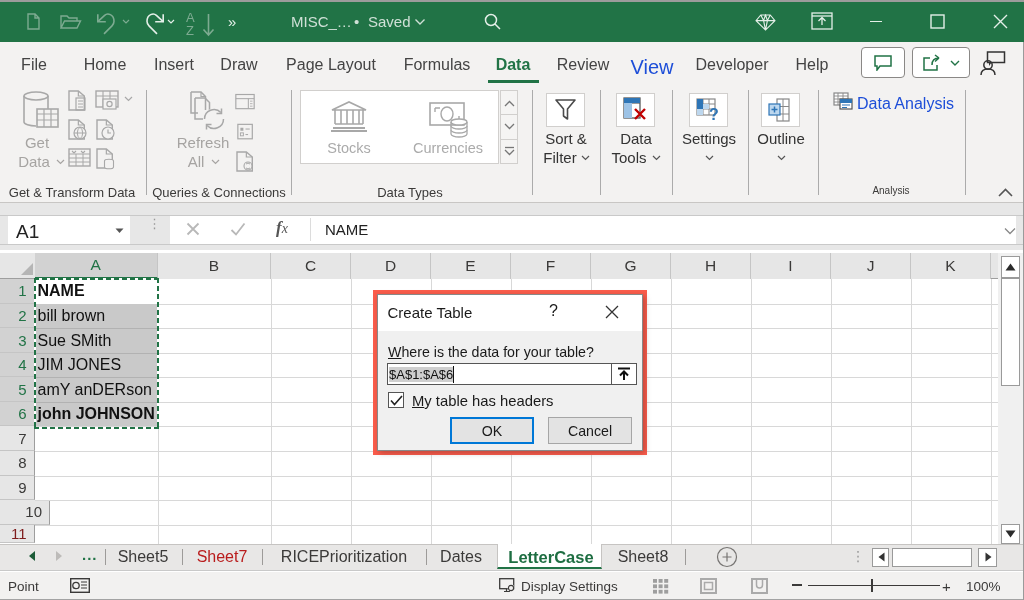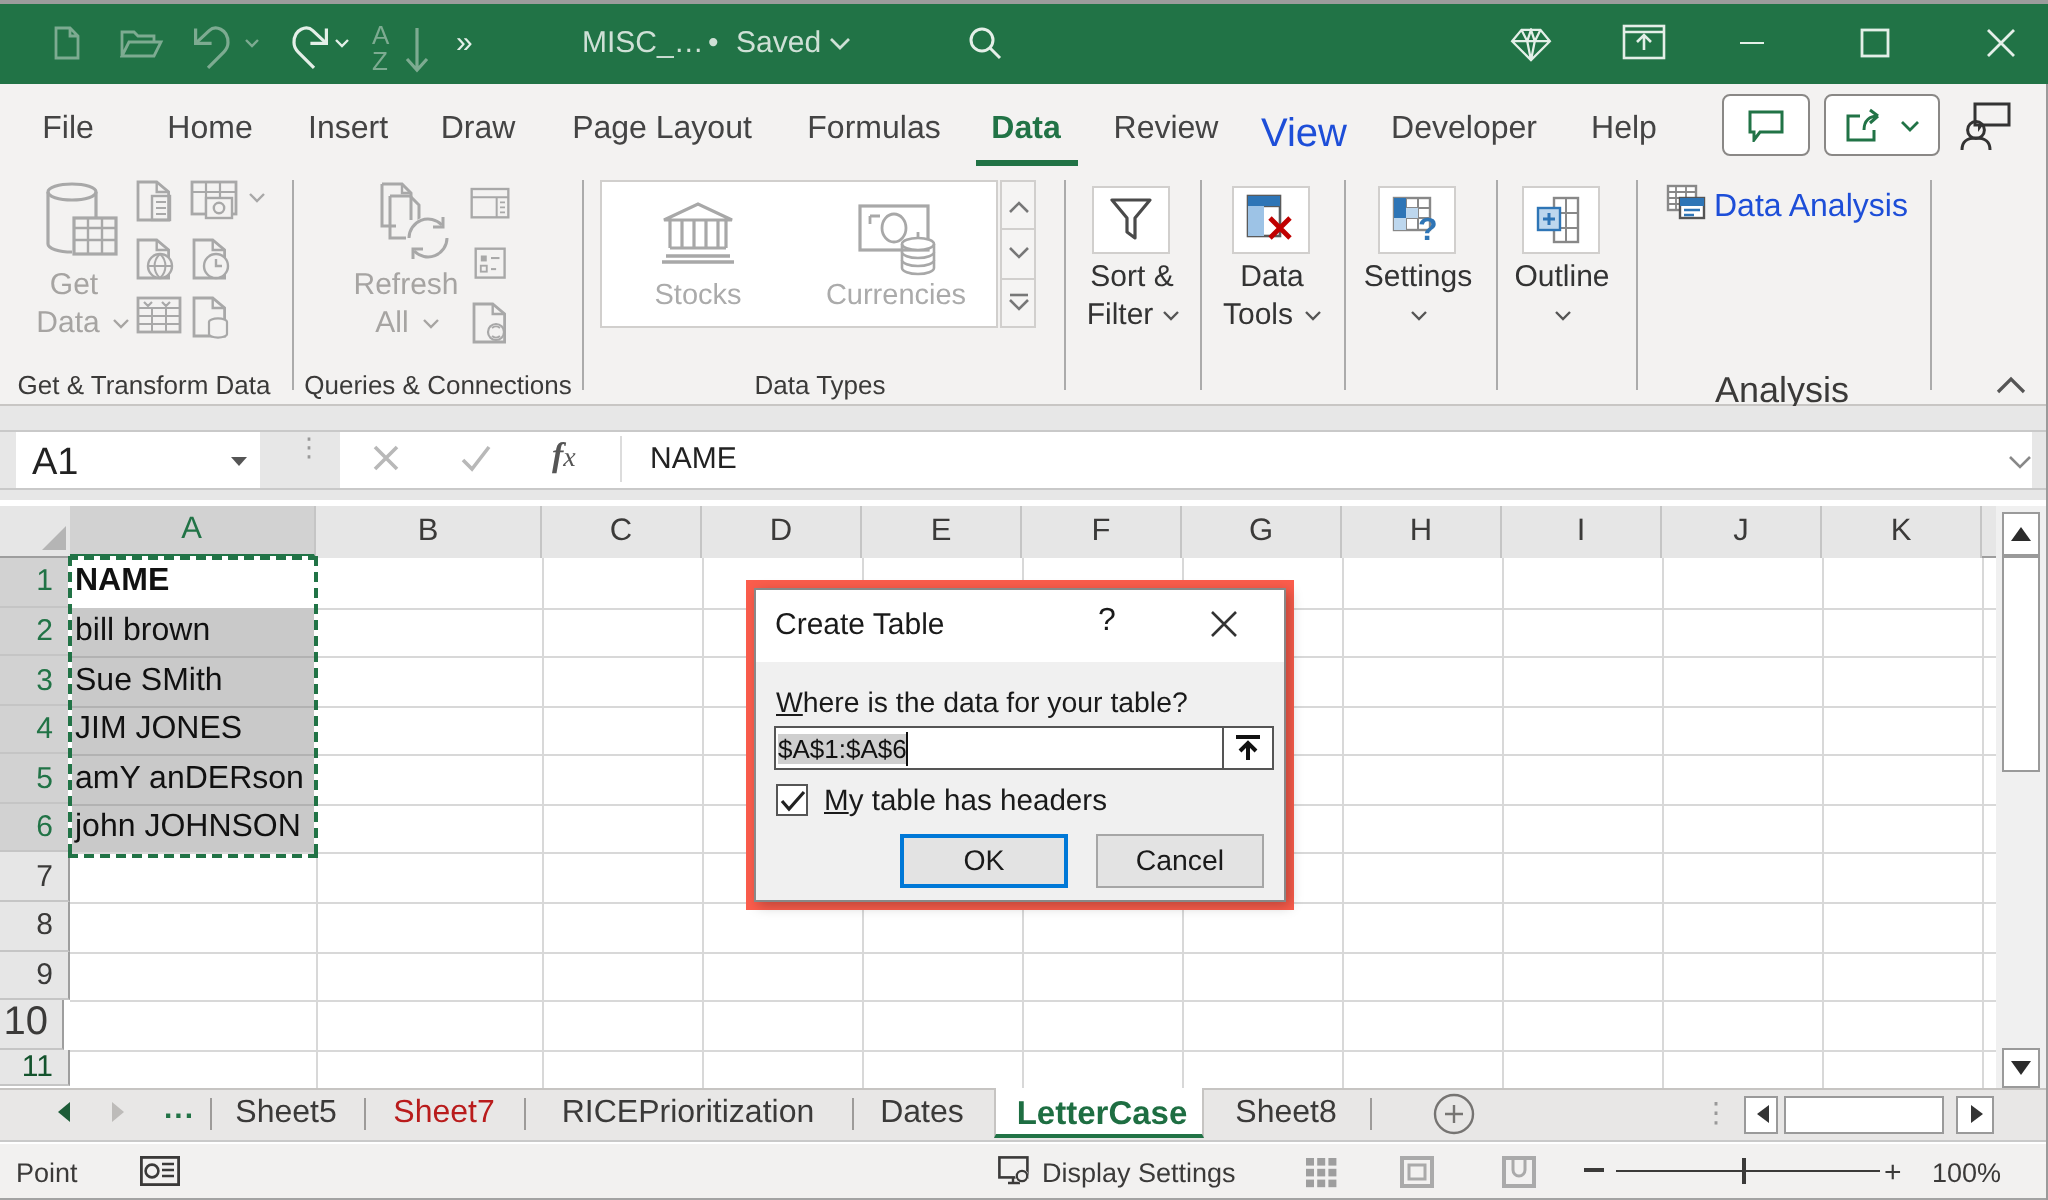--- a/index.html
+++ b/index.html
@@ -100,21 +100,21 @@
 <div class="ab" style="left:291px;top:90px;width:1px;height:105px;background:#ababab"></div>
 <div class="ab" style="left:532px;top:90px;width:1px;height:105px;background:#ababab"></div>
 <div class="ab" style="left:600px;top:90px;width:1px;height:105px;background:#ababab"></div>
 <div class="ab" style="left:672px;top:90px;width:1px;height:105px;background:#ababab"></div>
 <div class="ab" style="left:748px;top:90px;width:1px;height:105px;background:#ababab"></div>
 <div class="ab" style="left:818px;top:90px;width:1px;height:105px;background:#ababab"></div>
 <div class="ab" style="left:965px;top:90px;width:1px;height:105px;background:#ababab"></div>
 <div class="ab" style="left:72px;top:185px;transform:translateX(-50%);color:#3b3a39;font-size:13px;white-space:nowrap">Get &amp; Transform Data</div>
 <div class="ab" style="left:219px;top:185px;transform:translateX(-50%);color:#3b3a39;font-size:13px;white-space:nowrap">Queries &amp; Connections</div>
 <div class="ab" style="left:410px;top:185px;transform:translateX(-50%);color:#3b3a39;font-size:13px;white-space:nowrap">Data Types</div>
-<div class="ab" style="left:891px;top:185px;transform:translateX(-50%);color:#3b3a39;font-size:18px;white-space:nowrap">Analysis</div>
+<div class="ab" style="left:891px;top:185px;transform:translateX(-50%);color:#3b3a39;font-size:10px;white-space:nowrap">Analysis</div>
 <svg class="ab" style="left:22px;top:91px" width="38" height="42" viewBox="0 0 38 42">
     <ellipse cx="14" cy="5" rx="12" ry="4" fill="none" stroke="#a8a8a8" stroke-width="1.6"></ellipse>
     <path d="M2 5 v26 c0 2.2 5.4 4 12 4 M26 5 v13" fill="none" stroke="#a8a8a8" stroke-width="1.6"></path>
     <rect x="15" y="18" width="21" height="18" fill="#f3f2f1" stroke="#a8a8a8" stroke-width="1.6"></rect>
     <path d="M15 23 h21 M15 29 h21 M22 18 v18 M29 18 v18" stroke="#a8a8a8" stroke-width="1.2"></path>
   </svg>
 <div class="ab" style="left:37px;top:133.5px;transform:translateX(-50%);color:#a6a4a2;font-size:15px">Get</div>
 <div class="ab" style="left:34px;top:152.5px;transform:translateX(-50%);color:#a6a4a2;font-size:15px">Data</div>
 <svg class="ab" style="left:56px;top:158.5px" width="9" height="6" viewBox="0 0 9 6">
     <path d="M1 1 l3.5 3.5 L8 1" fill="none" stroke="#a6a4a2" stroke-width="1.2"></path>
@@ -317,22 +317,22 @@
 <div class="ab" style="left:911px;top:253px;width:80px;height:26px;background:#e6e6e6;border-right:1px solid #c5c5c5;color:#3b3a39;font-size:15.5px;display:flex;align-items:center;justify-content:center">K</div>
 <div class="ab" style="left:0px;top:279.2px;width:34.5px;height:24.5px;background:#d2d2d2;border-bottom:1px solid #c5c5c5;border-right:1px solid #9e9e9e;color:#217346;font-size:15px;display:flex;align-items:center;justify-content:flex-end;padding-right:7px">1</div>
 <div class="ab" style="left:0px;top:303.7px;width:34.5px;height:24.5px;background:#d2d2d2;border-bottom:1px solid #c5c5c5;border-right:1px solid #9e9e9e;color:#217346;font-size:15px;display:flex;align-items:center;justify-content:flex-end;padding-right:7px">2</div>
 <div class="ab" style="left:0px;top:328.3px;width:34.5px;height:24.5px;background:#d2d2d2;border-bottom:1px solid #c5c5c5;border-right:1px solid #9e9e9e;color:#217346;font-size:15px;display:flex;align-items:center;justify-content:flex-end;padding-right:7px">3</div>
 <div class="ab" style="left:0px;top:352.8px;width:34.5px;height:24.5px;background:#d2d2d2;border-bottom:1px solid #c5c5c5;border-right:1px solid #9e9e9e;color:#217346;font-size:15px;display:flex;align-items:center;justify-content:flex-end;padding-right:7px">4</div>
 <div class="ab" style="left:0px;top:377.4px;width:34.5px;height:24.5px;background:#d2d2d2;border-bottom:1px solid #c5c5c5;border-right:1px solid #9e9e9e;color:#217346;font-size:15px;display:flex;align-items:center;justify-content:flex-end;padding-right:7px">5</div>
 <div class="ab" style="left:0px;top:401.9px;width:34.5px;height:24.5px;background:#d2d2d2;border-bottom:1px solid #c5c5c5;border-right:1px solid #9e9e9e;color:#217346;font-size:15px;display:flex;align-items:center;justify-content:flex-end;padding-right:7px">6</div>
 <div class="ab" style="left:0px;top:426.4px;width:34.5px;height:24.5px;background:#e6e6e6;border-bottom:1px solid #c5c5c5;border-right:1px solid #9e9e9e;color:#3b3a39;font-size:15px;display:flex;align-items:center;justify-content:flex-end;padding-right:7px">7</div>
 <div class="ab" style="left:0px;top:451.0px;width:34.5px;height:24.5px;background:#e6e6e6;border-bottom:1px solid #c5c5c5;border-right:1px solid #9e9e9e;color:#3b3a39;font-size:15px;display:flex;align-items:center;justify-content:flex-end;padding-right:7px">8</div>
 <div class="ab" style="left:0px;top:475.5px;width:34.5px;height:24.5px;background:#e6e6e6;border-bottom:1px solid #c5c5c5;border-right:1px solid #9e9e9e;color:#3b3a39;font-size:15px;display:flex;align-items:center;justify-content:flex-end;padding-right:7px">9</div>
-<div class="ab" style="left:0px;top:500.1px;width:32px;height:24.5px;background:#e6e6e6;border-bottom:1px solid #c5c5c5;border-right:1px solid #9e9e9e;color:#3b3a39;font-size:20px;display:flex;align-items:center;justify-content:flex-end;padding-right:7px">10</div>
-<div class="ab" style="left:0px;top:524.6px;width:34.5px;height:18.9px;background:#e6e6e6;border-bottom:1px solid #c5c5c5;border-right:1px solid #9e9e9e;color:#14532d;font-size:15px;display:flex;align-items:center;justify-content:flex-end;padding-right:7px">11</div>
+<div class="ab" style="left:0px;top:500.1px;width:50px;height:24.5px;background:#e6e6e6;border-bottom:1px solid #c5c5c5;border-right:1px solid #9e9e9e;color:#3b3a39;font-size:15px;display:flex;align-items:center;justify-content:flex-end;padding-right:7px">10</div>
+<div class="ab" style="left:0px;top:524.6px;width:34.5px;height:18.9px;background:#e6e6e6;border-bottom:1px solid #c5c5c5;border-right:1px solid #9e9e9e;color:#7f1d1d;font-size:15px;display:flex;align-items:center;justify-content:flex-end;padding-right:7px">11</div>
 <div class="ab" style="left:158px;top:279px;width:1px;height:264.5px;background:#d8d8d8"></div>
 <div class="ab" style="left:271px;top:279px;width:1px;height:264.5px;background:#d8d8d8"></div>
 <div class="ab" style="left:351px;top:279px;width:1px;height:264.5px;background:#d8d8d8"></div>
 <div class="ab" style="left:431px;top:279px;width:1px;height:264.5px;background:#d8d8d8"></div>
 <div class="ab" style="left:511px;top:279px;width:1px;height:264.5px;background:#d8d8d8"></div>
 <div class="ab" style="left:591px;top:279px;width:1px;height:264.5px;background:#d8d8d8"></div>
 <div class="ab" style="left:671px;top:279px;width:1px;height:264.5px;background:#d8d8d8"></div>
 <div class="ab" style="left:751px;top:279px;width:1px;height:264.5px;background:#d8d8d8"></div>
 <div class="ab" style="left:831px;top:279px;width:1px;height:264.5px;background:#d8d8d8"></div>
 <div class="ab" style="left:911px;top:279px;width:1px;height:264.5px;background:#d8d8d8"></div>
@@ -351,21 +351,21 @@
 <div class="ab" style="left:35.5px;top:303.7px;width:121.5px;height:122.7px;background:#c9c9c9"></div>
 <div class="ab" style="left:35.5px;top:328.3px;width:121.5px;height:1px;background:#b2b2b2"></div>
 <div class="ab" style="left:35.5px;top:352.8px;width:121.5px;height:1px;background:#b2b2b2"></div>
 <div class="ab" style="left:35.5px;top:377.4px;width:121.5px;height:1px;background:#b2b2b2"></div>
 <div class="ab" style="left:35.5px;top:401.9px;width:121.5px;height:1px;background:#b2b2b2"></div>
 <div class="ab" style="left:37.5px;top:279.2px;height:24.54px;color:#111;font-size:16px;font-weight:bold;display:flex;align-items:center;white-space:nowrap">NAME</div>
 <div class="ab" style="left:37.5px;top:303.7px;height:24.54px;color:#111;font-size:16px;font-weight:normal;display:flex;align-items:center;white-space:nowrap">bill brown</div>
 <div class="ab" style="left:37.5px;top:328.3px;height:24.54px;color:#111;font-size:16px;font-weight:normal;display:flex;align-items:center;white-space:nowrap">Sue SMith</div>
 <div class="ab" style="left:37.5px;top:352.8px;height:24.54px;color:#111;font-size:16px;font-weight:normal;display:flex;align-items:center;white-space:nowrap">JIM JONES</div>
 <div class="ab" style="left:37.5px;top:377.4px;height:24.54px;color:#111;font-size:16px;font-weight:normal;display:flex;align-items:center;white-space:nowrap">amY anDERson</div>
-<div class="ab" style="left:37.5px;top:401.9px;height:24.54px;color:#111;font-size:16px;font-weight:normal;display:flex;align-items:center;white-space:nowrap">john JOHNSON</div>
+<div class="ab" style="left:37.5px;top:401.9px;height:24.54px;color:#111;font-size:16px;font-weight:bold;display:flex;align-items:center;white-space:nowrap">john JOHNSON</div>
 <div class="ab" style="left:33.5px;top:277.7px;width:125px;height:2px;background:repeating-linear-gradient(90deg,#217346 0 5px,#fff 5px 8px)"></div>
 <div class="ab" style="left:33.5px;top:426.9px;width:125px;height:2px;background:repeating-linear-gradient(90deg,#217346 0 5px,#fff 5px 8px)"></div>
 <div class="ab" style="left:33.5px;top:277.7px;width:2px;height:149.2px;background:repeating-linear-gradient(180deg,#217346 0 5px,#fff 5px 8px)"></div>
 <div class="ab" style="left:156.5px;top:277.7px;width:2px;height:149.2px;background:repeating-linear-gradient(180deg,#217346 0 5px,#fff 5px 8px)"></div>
 <div class="ab" style="left:997.5px;top:253px;width:25px;height:290.5px;background:#f0f0f0"></div>
 <div class="ab" style="left:1001px;top:256px;width:19px;height:21.5px;background:#fff;border:1px solid #9a9a9a"></div>
 <svg class="ab" style="left:1005px;top:263px" width="11" height="8" viewBox="0 0 11 8">
     <path d="M0.5 7.5 h10 L5.5 0.5 z" fill="#2b2b2b"></path>
   </svg>
 <div class="ab" style="left:1001px;top:277.5px;width:19px;height:108px;background:#fff;border:1px solid #9a9a9a"></div>

